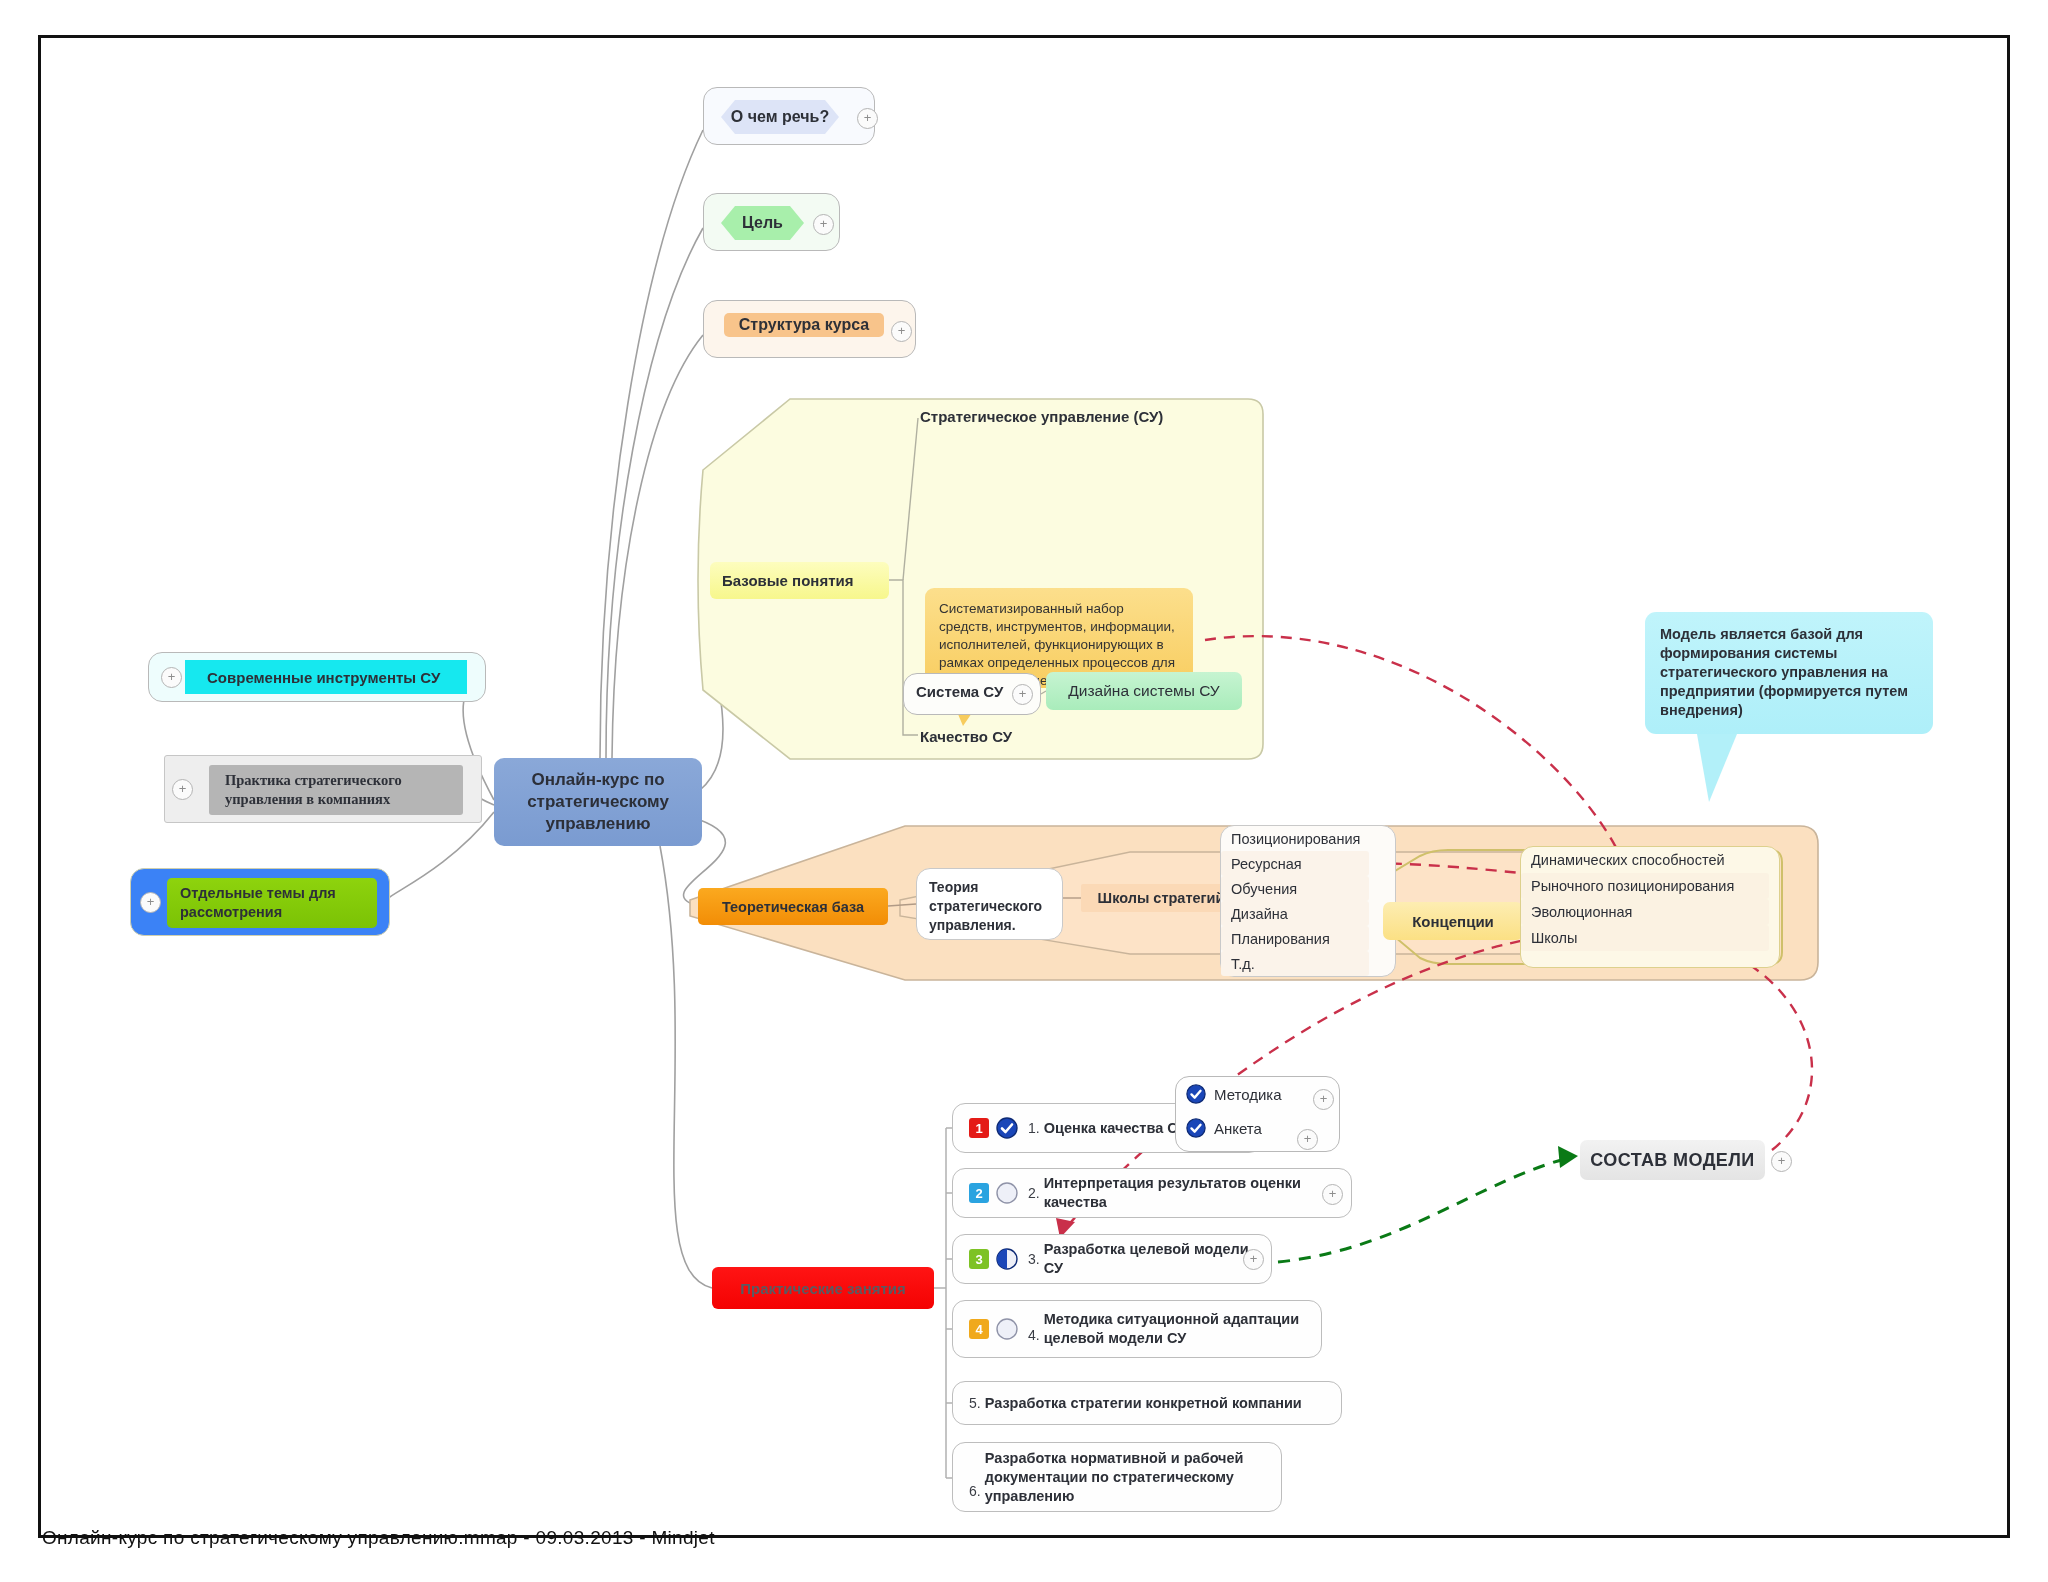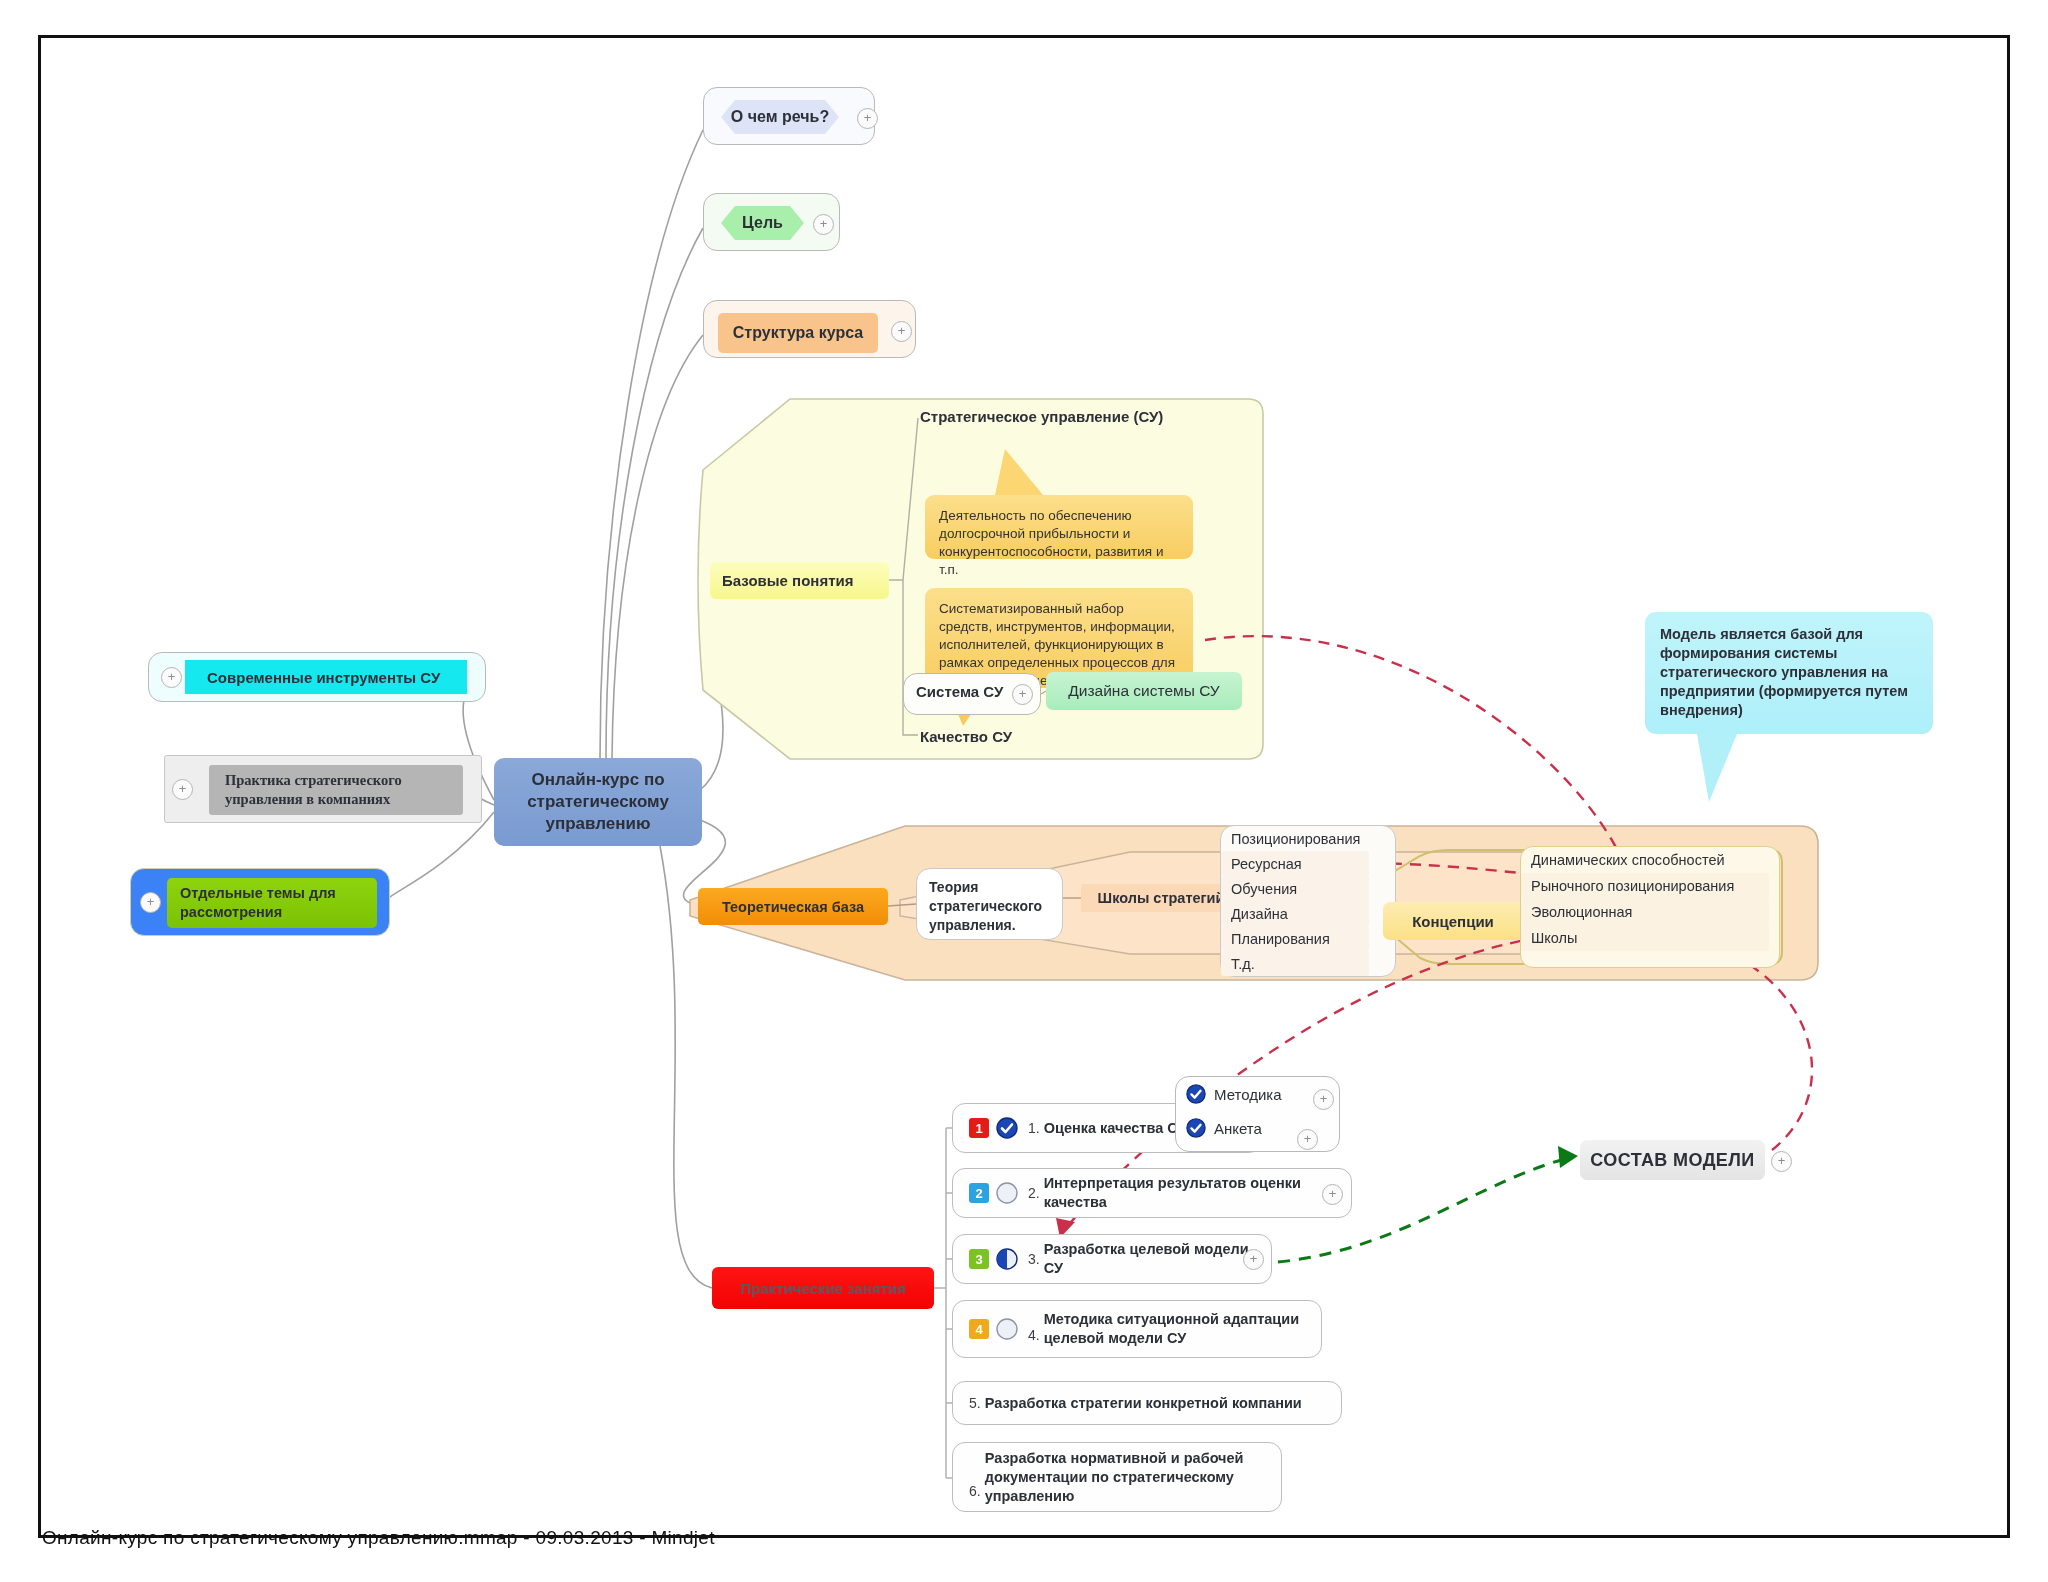--- a/index.html
+++ b/index.html
@@ -39,21 +39,21 @@
 
   #w-ochem{left:703px;top:87px;width:172px;height:58px;background:#f8fafe;}
   #n-ochem{position:absolute;left:17px;top:12px;width:118px;height:34px;background:#dde4f7;}
   #p-ochem{left:857px;top:108px;}
 
   #w-cel{left:703px;top:193px;width:137px;height:58px;background:#f3fbf3;}
   #n-cel{position:absolute;left:17px;top:12px;width:83px;height:34px;background:#a8efab;}
   #p-cel{left:813px;top:214px;}
 
   #w-struct{left:703px;top:300px;width:213px;height:58px;background:#fdf5ec;}
-  #n-struct{position:absolute;left:14px;top:12px;width:160px;height:40px;
+  #n-struct{position:absolute;left:20px;top:12px;width:160px;height:24px;
     background:#f8c48b;border-radius:5px;clip-path:none;}
   #p-struct{left:891px;top:321px;}
   #n-bazovye{position:absolute;left:710px;top:562px;width:167px;height:37px;
     background:#fbfba6;background:linear-gradient(#fdfdbe,#f7f78c);border-radius:6px;
     display:flex;align-items:center;padding-left:12px;
     font-weight:bold;font-size:15px;color:#2d3038;}
 
   #n-su-title{position:absolute;left:920px;top:408px;font-weight:bold;font-size:15px;color:#2d3038;}
 
   .callout-y{position:absolute;background:#fbd774;background:linear-gradient(#fcdf8c,#f8cd60);
@@ -250,21 +250,20 @@
 
   <div class="wrap" id="w-struct">
     <div class="hex" id="n-struct" style="display:flex;align-items:center;justify-content:center;">Структура курса</div>
   </div>
   <div class="plus" id="p-struct">+</div>
 
   <div id="n-bazovye">Базовые понятия</div>
 
   <div id="n-su-title">Стратегическое управление (СУ)</div>
 
-  <div class="callout-y" id="cal1">Деятельность по обеспечению долгосрочной прибыльности и конкурентоспособности, развития и т.п.</div>
 
   <div class="callout-y" id="cal2">Систематизированный набор средств, инструментов, информации, исполнителей, функционирующих в рамках определенных процессов для достижения целей СУ</div>
 
   <div class="wrap" id="w-sistema">
     <div id="n-sistema">Система СУ</div>
   </div>
   <div class="plus" id="p-sistema">+</div>
 
   <div id="n-elementy">Дизайна системы СУ</div>
 

